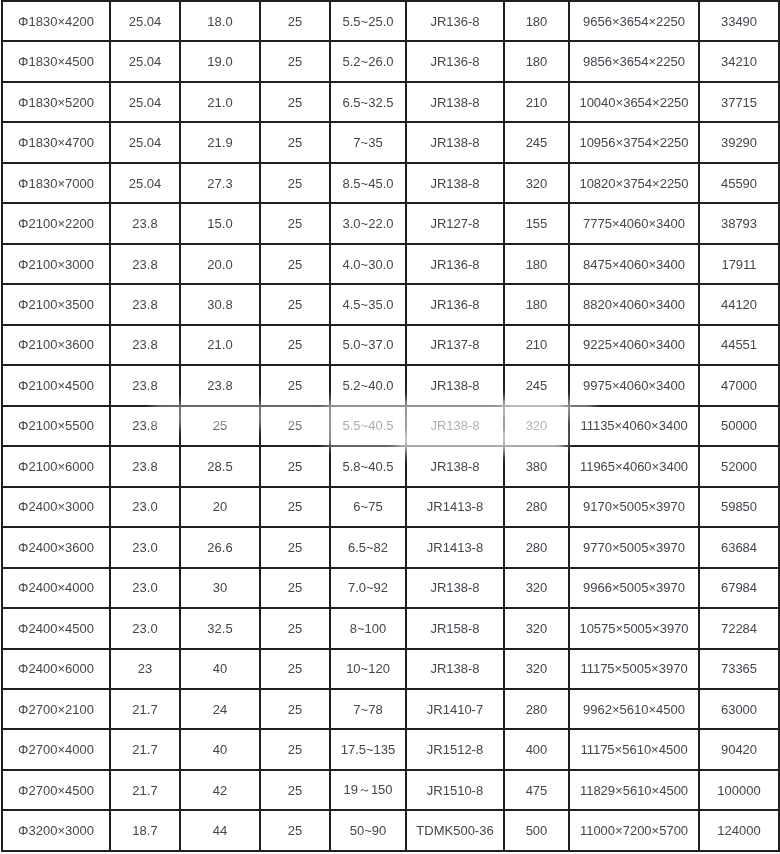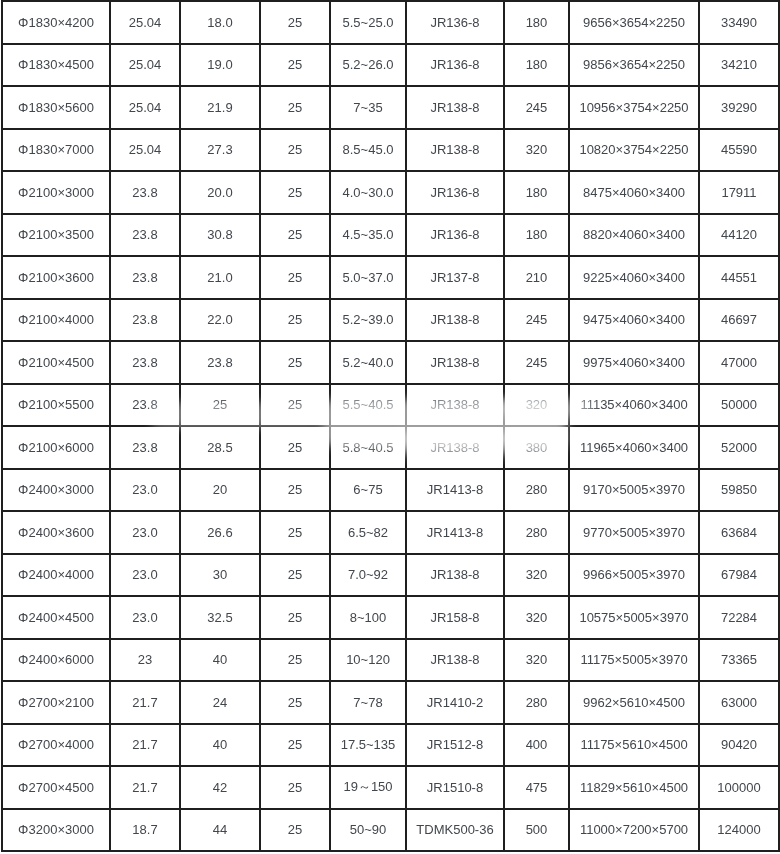--- a/index.html
+++ b/index.html
@@ -87,40 +87,62 @@
           <td>25.04</td>
           <td>19.0</td>
           <td>25</td>
           <td>5.2~26.0</td>
           <td>JR136-8</td>
           <td>180</td>
           <td>9856×3654×2250</td>
           <td>34210</td>
         </tr>
         <tr>
-          <td>Φ1830×5600</td>
+          <td>Φ1830×5200</td>
+          <td>25.04</td>
+          <td>21.0</td>
+          <td>25</td>
+          <td>6.5~32.5</td>
+          <td>JR138-8</td>
+          <td>210</td>
+          <td>10040×3654×2250</td>
+          <td>37715</td>
+        </tr>
+        <tr>
+          <td>Φ1830×4700</td>
           <td>25.04</td>
           <td>21.9</td>
           <td>25</td>
           <td>7~35</td>
           <td>JR138-8</td>
           <td>245</td>
           <td>10956×3754×2250</td>
           <td>39290</td>
         </tr>
         <tr>
           <td>Φ1830×7000</td>
           <td>25.04</td>
           <td>27.3</td>
           <td>25</td>
           <td>8.5~45.0</td>
           <td>JR138-8</td>
           <td>320</td>
           <td>10820×3754×2250</td>
           <td>45590</td>
+        </tr>
+        <tr>
+          <td>Φ2100×2200</td>
+          <td>23.8</td>
+          <td>15.0</td>
+          <td>25</td>
+          <td>3.0~22.0</td>
+          <td>JR127-8</td>
+          <td>155</td>
+          <td>7775×4060×3400</td>
+          <td>38793</td>
         </tr>
         <tr>
           <td>Φ2100×3000</td>
           <td>23.8</td>
           <td>20.0</td>
           <td>25</td>
           <td>4.0~30.0</td>
           <td>JR136-8</td>
           <td>180</td>
           <td>8475×4060×3400</td>
@@ -142,31 +164,20 @@
           <td>23.8</td>
           <td>21.0</td>
           <td>25</td>
           <td>5.0~37.0</td>
           <td>JR137-8</td>
           <td>210</td>
           <td>9225×4060×3400</td>
           <td>44551</td>
         </tr>
         <tr>
-          <td>Φ2100×4000</td>
-          <td>23.8</td>
-          <td>22.0</td>
-          <td>25</td>
-          <td>5.2~39.0</td>
-          <td>JR138-8</td>
-          <td>245</td>
-          <td>9475×4060×3400</td>
-          <td>46697</td>
-        </tr>
-        <tr>
           <td>Φ2100×4500</td>
           <td>23.8</td>
           <td>23.8</td>
           <td>25</td>
           <td>5.2~40.0</td>
           <td>JR138-8</td>
           <td>245</td>
           <td>9975×4060×3400</td>
           <td>47000</td>
         </tr>
@@ -246,21 +257,21 @@
           <td>320</td>
           <td>11175×5005×3970</td>
           <td>73365</td>
         </tr>
         <tr>
           <td>Φ2700×2100</td>
           <td>21.7</td>
           <td>24</td>
           <td>25</td>
           <td>7~78</td>
-          <td>JR1410-2</td>
+          <td>JR1410-7</td>
           <td>280</td>
           <td>9962×5610×4500</td>
           <td>63000</td>
         </tr>
         <tr>
           <td>Φ2700×4000</td>
           <td>21.7</td>
           <td>40</td>
           <td>25</td>
           <td>17.5~135</td>

